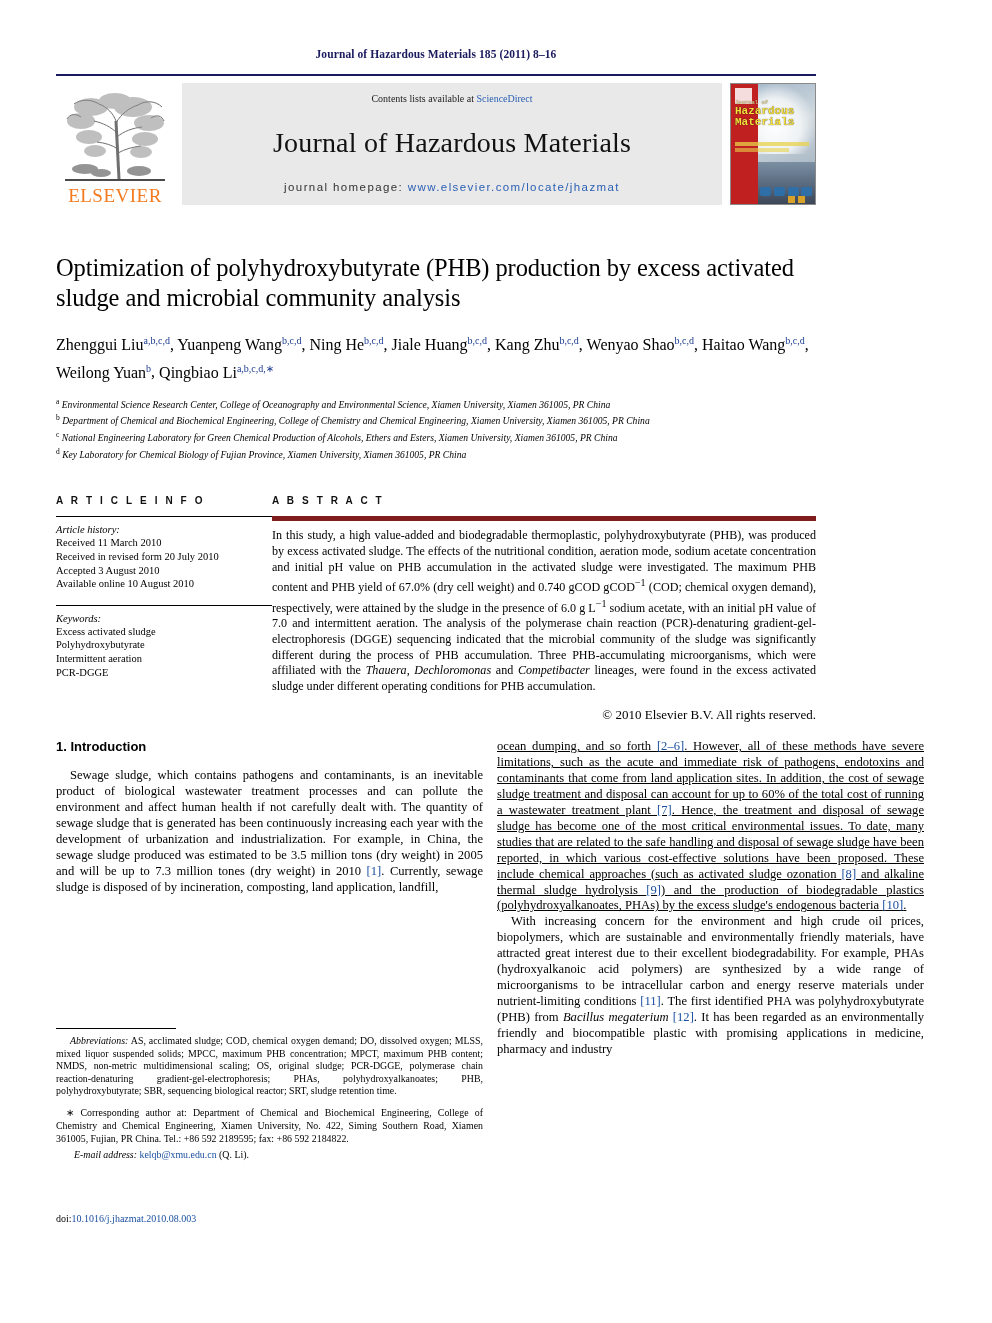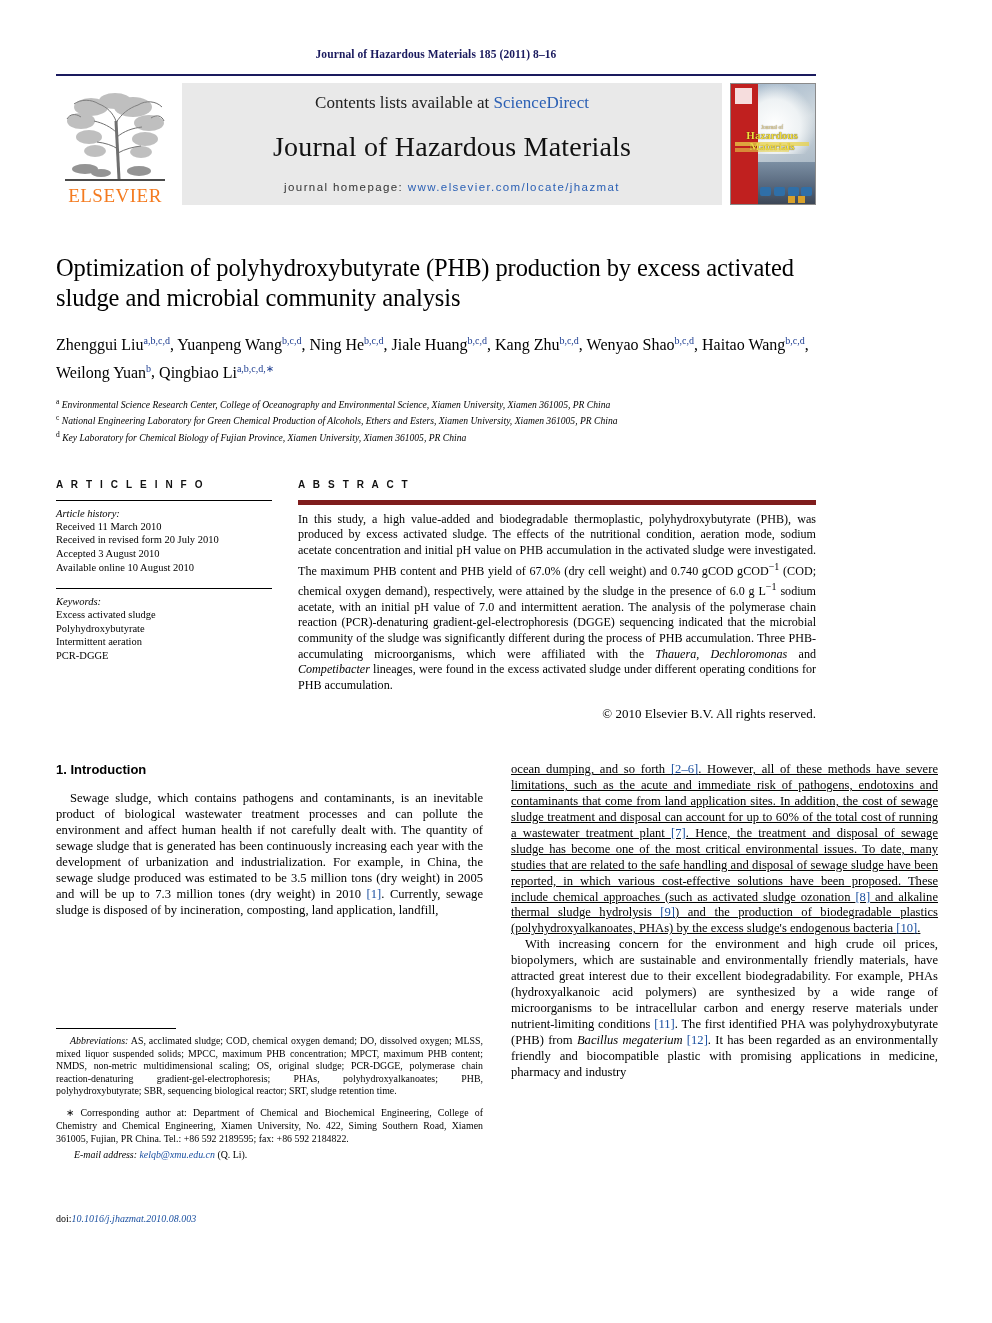--- a/index.html
+++ b/index.html
@@ -67,21 +67,21 @@
     background: #e9e9e9;
     height: 122px;
     display: flex;
     flex-direction: column;
     align-items: center;
     justify-content: space-between;
     padding: 10px 0 12px 0;
     box-sizing: border-box;
   }
   .contents-line {
-    font-size: 17px;
+    font-size: 10px;
     color: #222;
   }
   .contents-line .sd-link {
     color: #2a5fb4;
   }
   .journal-name {
     font-size: 28px;
     font-family: "Liberation Serif", serif;
     color: #111;
     letter-spacing: .2px;
@@ -106,28 +106,27 @@
   }
   .cover-spine {
     position: absolute; left: 0; top: 0; bottom: 0; width: 27px;
     background: #c0201f;
   }
   .cover-elsevier-mark {
     position: absolute; left: 4px; top: 4px; width: 17px; height: 16px;
     background: #ffffff; opacity: .85;
   }
   .cover-title {
-    position: absolute; left: 4px; top: 40px; width: 74px;
+    position: absolute; left: 4px; top: 16px; width: 74px;
     color: #f5e03c;
-    font-family: Liberation Serif, serif;
+    font-family: Liberation Mono, monospace;
     font-weight: bold;
     font-size: 11px;
     line-height: 10.5px;
     text-shadow: 0 0 1px #000;
-    text-align: center;
   }
   .cover-title .small {
     display:block; font-size: 5.5px; font-weight: normal; color:#ffe9a0; line-height:6px;
   }
   .cover-sub {
     position:absolute; left:4px; top:58px; width:74px; height:4px;
     background:#e8d24a; opacity:.75;
   }
   .cover-sub2 {
     position:absolute; left:4px; top:64px; width:54px; height:4px;
@@ -169,21 +168,20 @@
     font-style: italic;
     line-height: 13.5px;
     font-family: "Liberation Serif", serif;
   }
   .affil sup { font-style: normal; font-size: 7.5px; }
 
   
   .info-abstract {
     margin-top: 34px;
     display: flex;
-    gap: 26px;
   }
   .col-info { flex: 0 0 216px; }
   .col-abstract { flex: 1 1 auto; }
   .sect-label {
     font-family: "Liberation Sans", sans-serif;
     font-size: 10px;
     letter-spacing: 2.6px;
     font-weight: bold;
     color: #111;
     margin-bottom: 10px;
@@ -212,23 +210,23 @@
   .copyright {
     text-align: right;
     font-size: 13px;
     margin-top: 13px;
     font-family: "Liberation Serif", serif;
   }
   .abs-rule-top { border-top: 5px solid #7f1d1d; padding-top: 7px; }
 
   
   .body-cols {
-    margin-top: 40px;
+    margin-top: 16px;
     display: flex;
-    gap: 28px;
+    gap: 14px;
     position: relative;
   }
   .col { width: 427px; flex: 0 0 427px; }
   h2.section-head {
     font-family: "Liberation Sans", sans-serif;
     font-size: 13px;
     font-weight: bold;
     margin: 0 0 14px 0;
   }
   p.body-text {
@@ -268,21 +266,21 @@
     margin: 9px 0 0 0;
     text-indent: 10px;
   }
   .fn-email {
     font-size: 9.9px;
     line-height: 12.8px;
     font-family: "Liberation Serif", serif;
     margin: 4px 0 0 0;
     text-indent: 18px;
   }
-  .fn-email a, .link { color: #1a4fa0; text-decoration: none; font-style: italic; }
+  .fn-email a, .link { color: #1a4fa0; text-decoration: none; }
 
   .imprint {
     position: absolute;
     left: 56px;
     top: 1212px;
     width: 430px;
     font-size: 10px;
     line-height: 13px;
     font-family: "Liberation Serif", serif;
   }
@@ -375,20 +373,21 @@
       <span><span>Jiale Huang</span><sup>b,c,d</sup></span>,
       <span><span>Kang Zhu</span><sup>b,c,d</sup></span>,
       <span><span>Wenyao Shao</span><sup>b,c,d</sup></span>,
       <span><span>Haitao Wang</span><sup>b,c,d</sup></span>,
       <span><span>Weilong Yuan</span><sup>b</sup></span>,
       <span><span>Qingbiao Li</span><sup>a,b,c,d,∗</sup></span>
     </div>
 
     <div class="affiliations">
       <div class="affil"><sup>a</sup> <span>Environmental Science Research Center, College of Oceanography and Environmental Science, Xiamen University, Xiamen 361005, PR China</span></div>
+      <div class="affil"><sup>b</sup> <span>Department of Chemical and Biochemical Engineering, College of Chemistry and Chemical Engineering, Xiamen University, Xiamen 361005, PR China</span></div>
       <div class="affil"><sup>c</sup> <span>National Engineering Laboratory for Green Chemical Production of Alcohols, Ethers and Esters, Xiamen University, Xiamen 361005, PR China</span></div>
       <div class="affil"><sup>d</sup> <span>Key Laboratory for Chemical Biology of Fujian Province, Xiamen University, Xiamen 361005, PR China</span></div>
     </div>
   </div>
 
   <div class="info-abstract">
 
     <div class="col-info">
       <div class="sect-label">A R T I C L E   I N F O</div>
       <div class="rule"></div>

